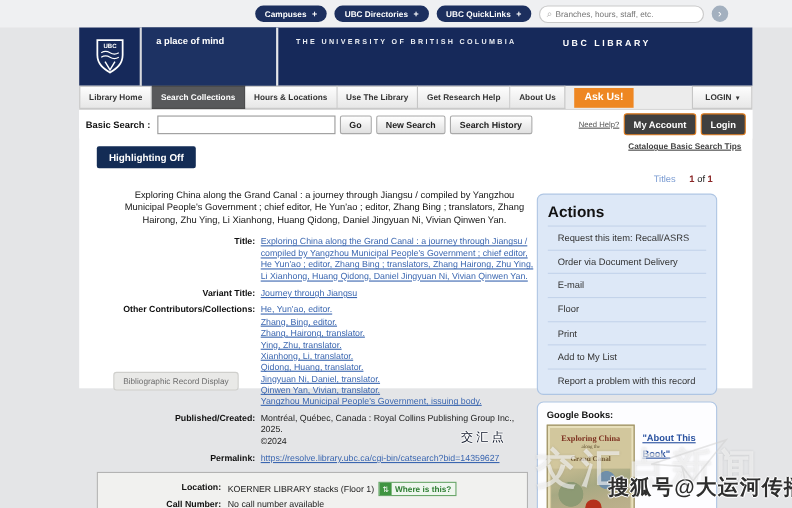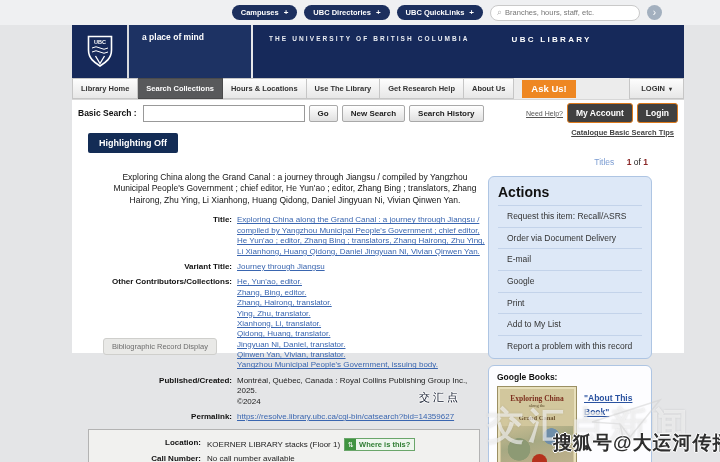--- a/index.html
+++ b/index.html
@@ -333,21 +333,21 @@
 
       </div>
     </div>
 
     <div class="sidebar-col">
       <div class="actions-box">
         <div class="actions-title">Actions</div>
         <div class="action-item">Request this item: Recall/ASRS</div>
         <div class="action-item">Order via Document Delivery</div>
         <div class="action-item">E-mail</div>
-        <div class="action-item">Google</div>
+        <div class="action-item">Floor</div>
         <div class="action-item">Print</div>
         <div class="action-item">Add to My List</div>
         <div class="action-item">Report a problem with this record</div>
       </div>
 
       <div class="gbooks-box">
         <div class="gbooks-title">Google Books:</div>
         <div class="gbooks-flex">
           <div class="cover">
             <div class="cover-t1">Exploring China</div>

